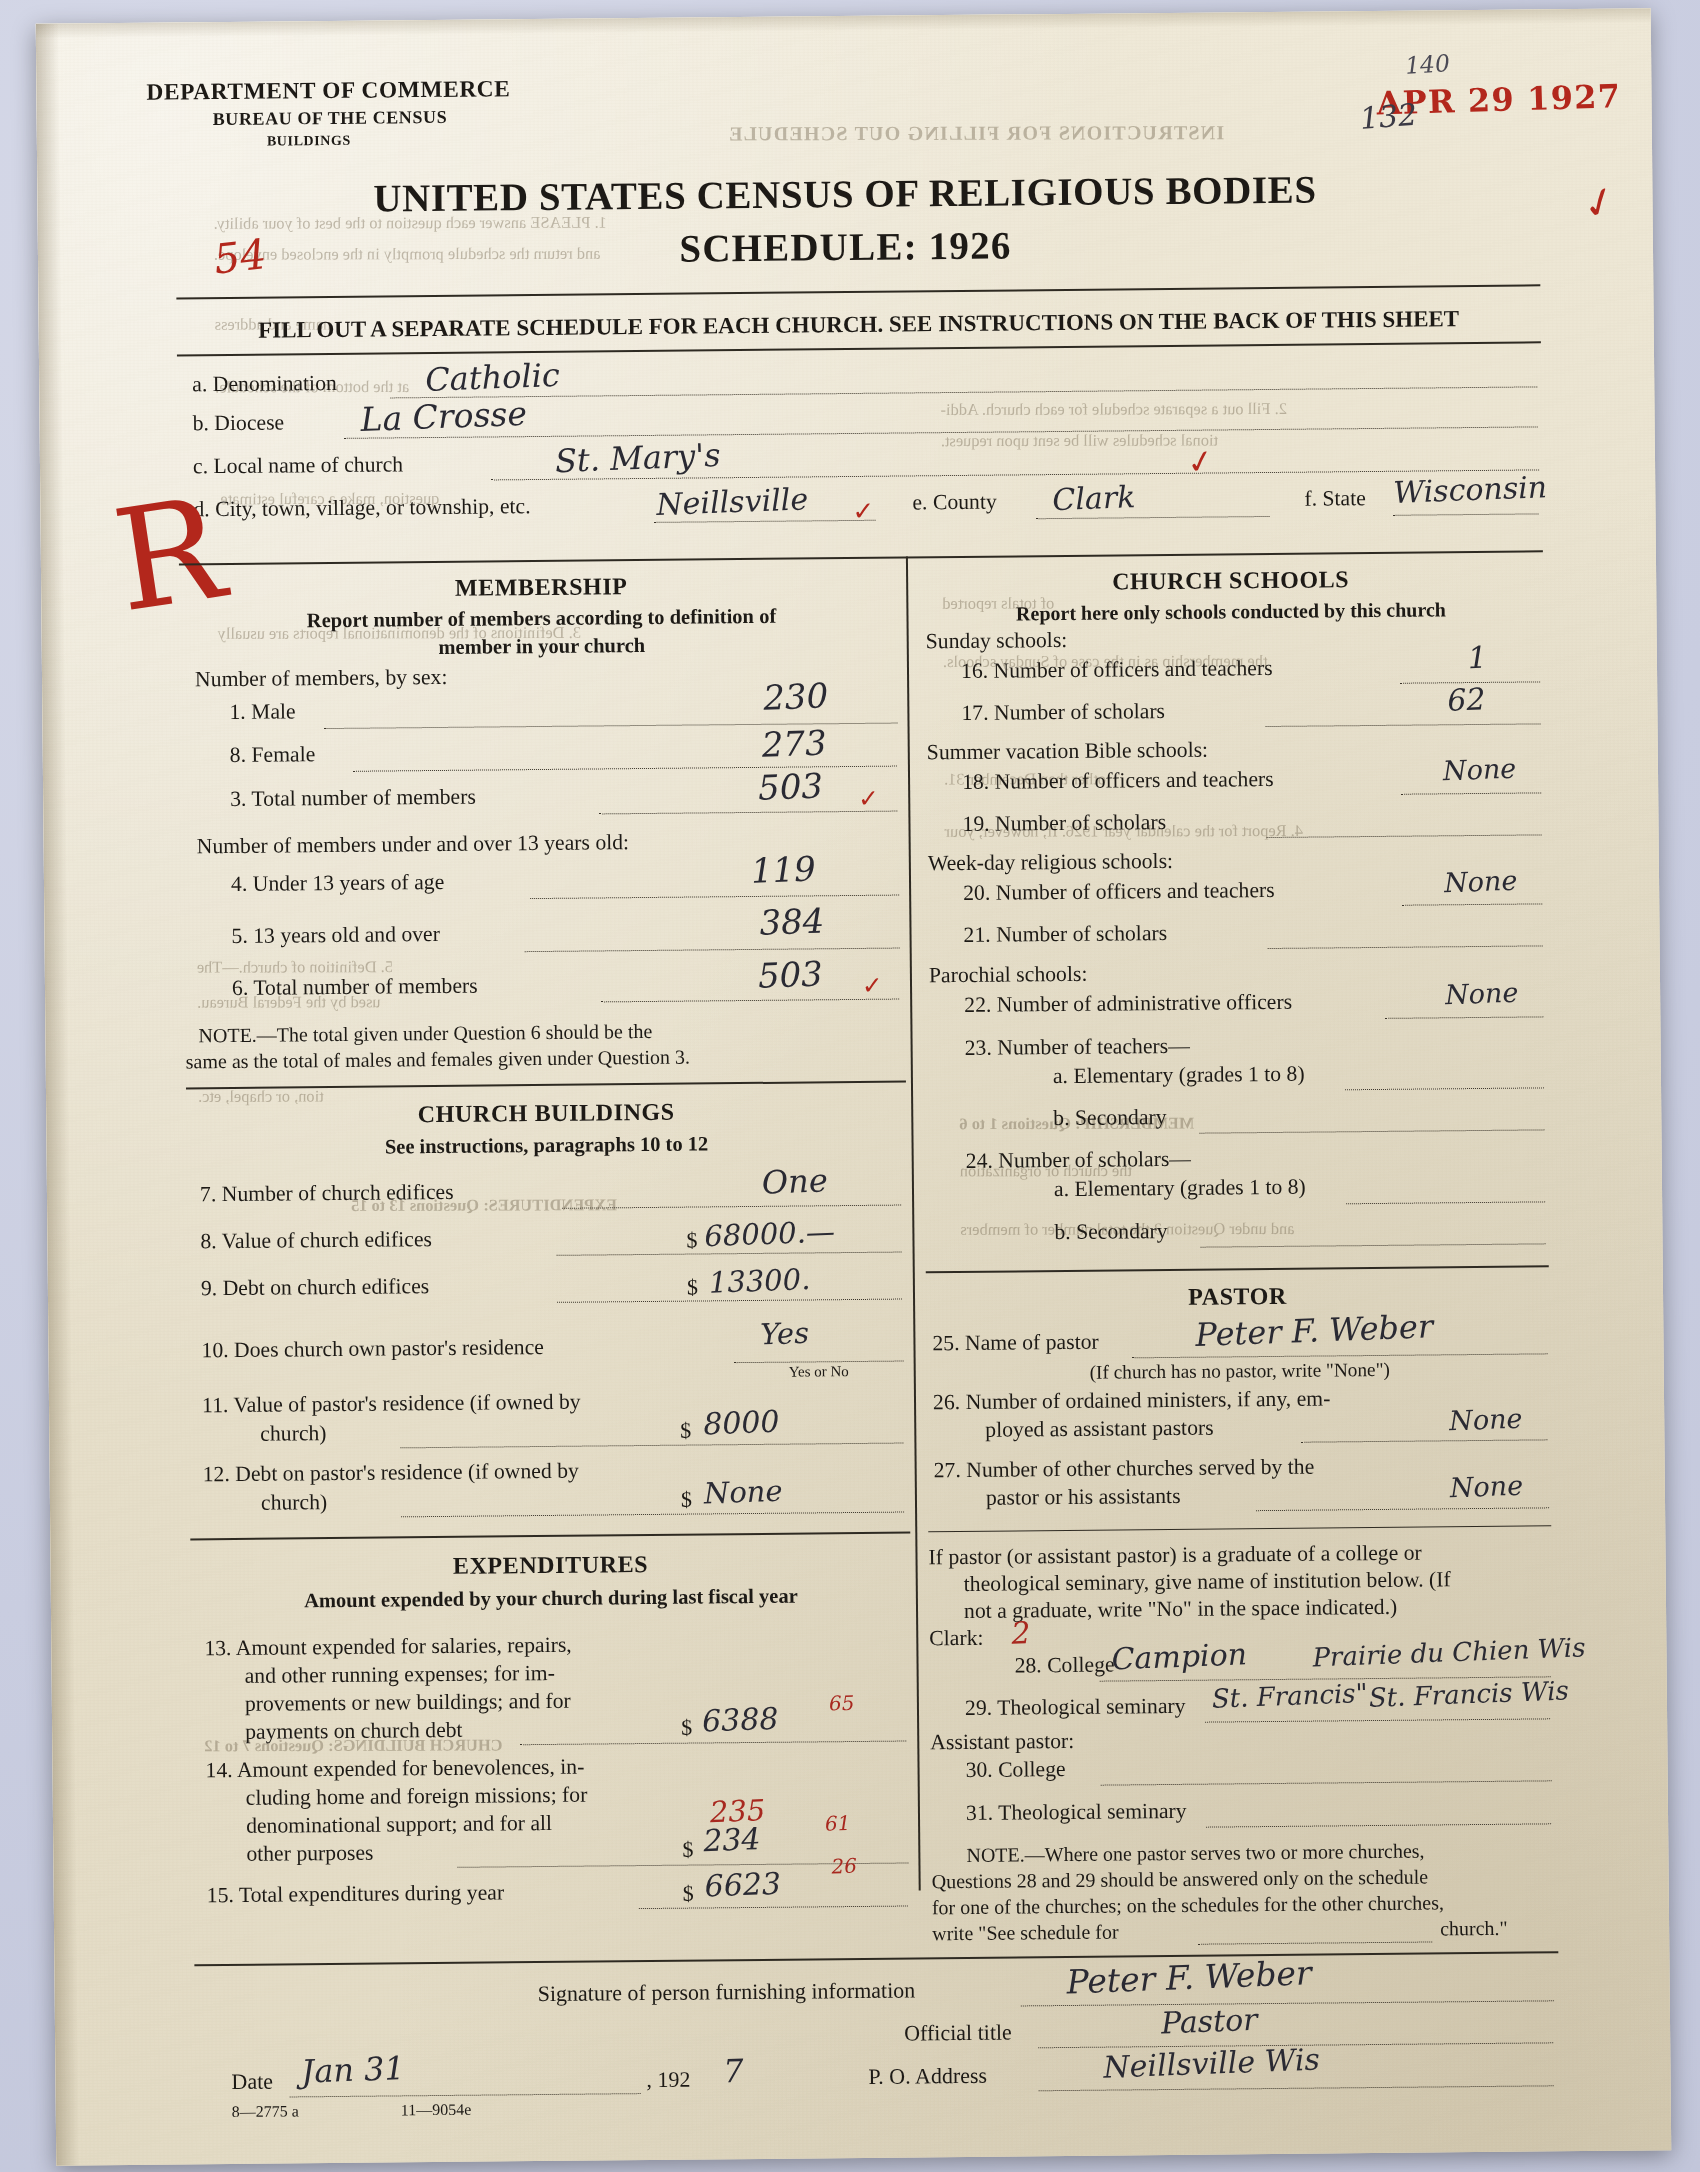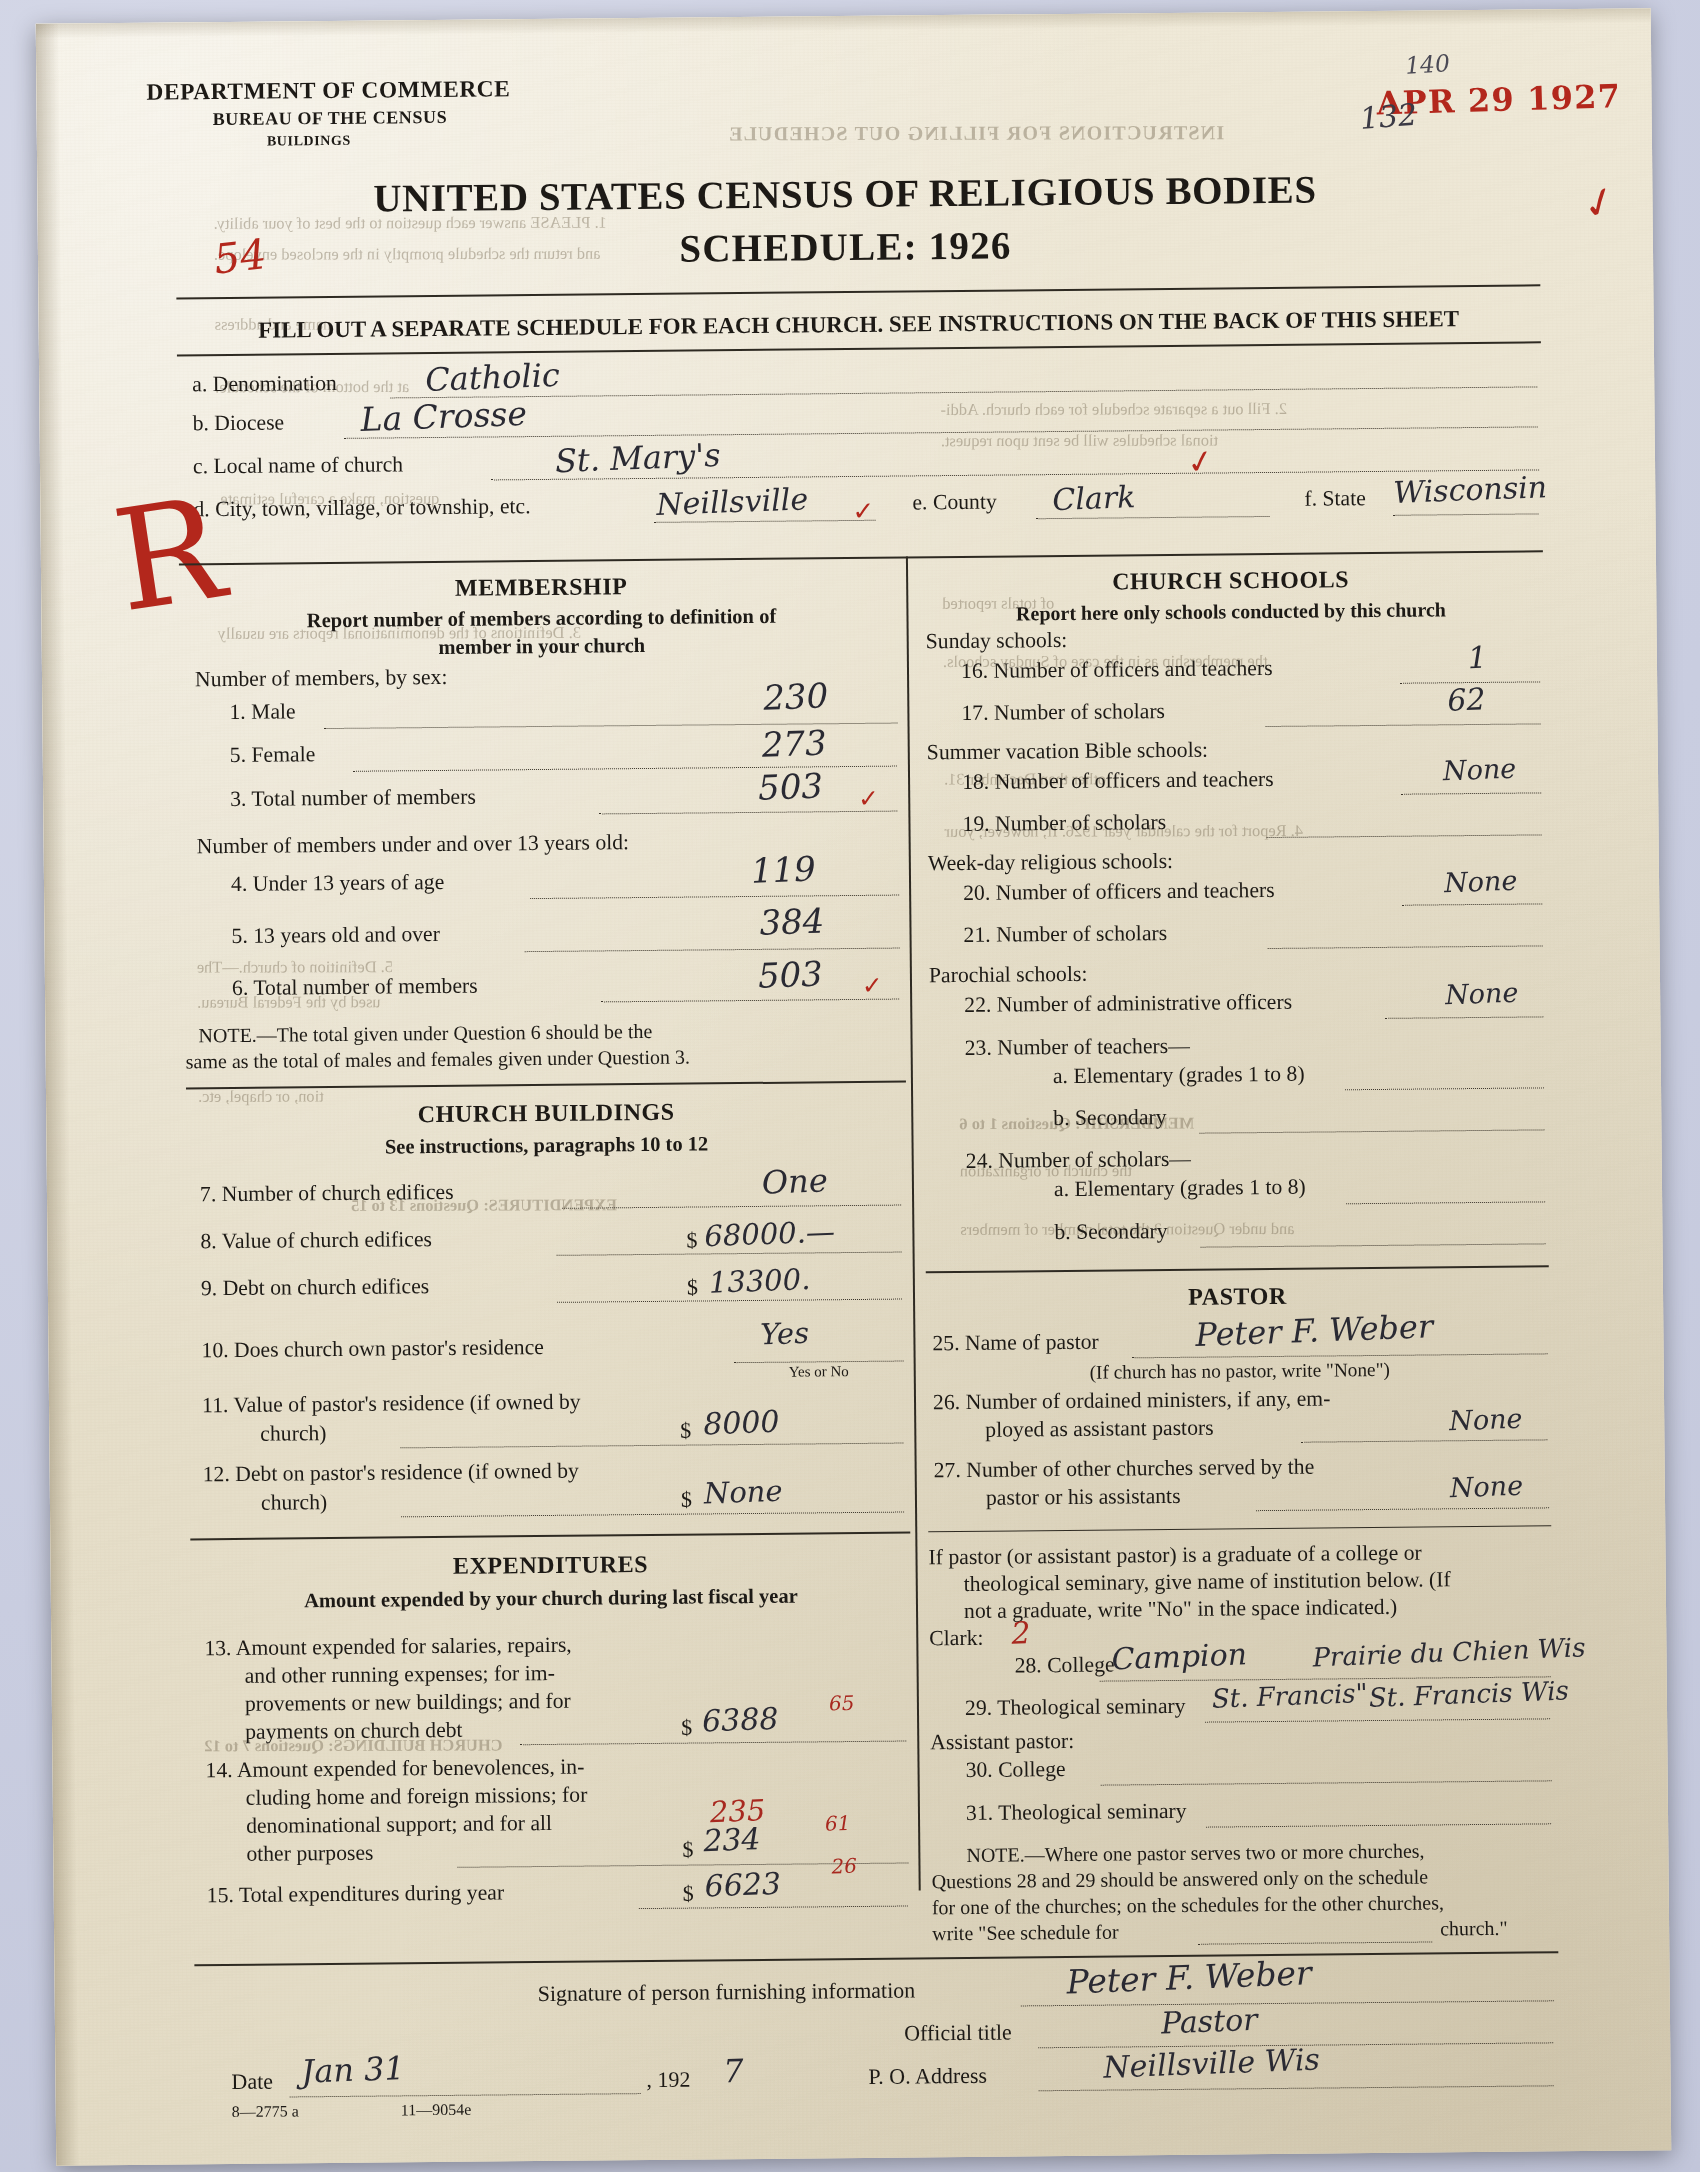--- a/index.html
+++ b/index.html
@@ -134,21 +134,21 @@
 
   <div class="t bk ctr" style="left:140px;width:720px;top:555px;font-size:24px;letter-spacing:0.6px;">MEMBERSHIP</div>
   <div class="t bk ctr" style="left:140px;width:720px;top:588px;font-size:20.5px;">Report number of members according to definition of</div>
   <div class="t bk ctr" style="left:140px;width:720px;top:616px;font-size:20.5px;">member in your church</div>
   <div class="t" style="left:153px;top:645px;font-size:21.7px;">Number of members, by sex:</div>
 
   <div class="t" style="left:187px;top:678px;font-size:21.7px;">1. Male</div>
   <div class="dotline" style="position:absolute;left:281px;top:707px;width:574px;"></div>
   <div class="hw" style="left:721px;top:660px;font-size:34px;">230</div>
 
-  <div class="t" style="left:187px;top:721px;font-size:21.7px;">5. Female</div>
+  <div class="t" style="left:187px;top:721px;font-size:21.7px;">8. Female</div>
   <div class="dotline" style="position:absolute;left:310px;top:750px;width:544px;"></div>
   <div class="hw" style="left:719px;top:707px;font-size:34px;">273</div>
 
   <div class="t" style="left:187px;top:765px;font-size:21.7px;">3. Total number of members</div>
   <div class="dotline" style="position:absolute;left:556px;top:795px;width:298px;"></div>
   <div class="hw" style="left:715px;top:750px;font-size:34px;">503</div>
   <div class="redmark" style="left:815px;top:768px;font-size:24.6px;">✓</div>
 
   <div class="t" style="left:153px;top:812px;font-size:21.7px;">Number of members under and over 13 years old:</div>
 

